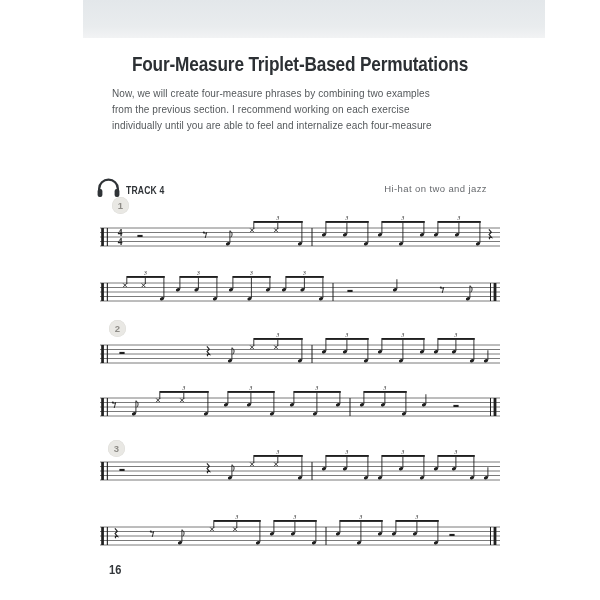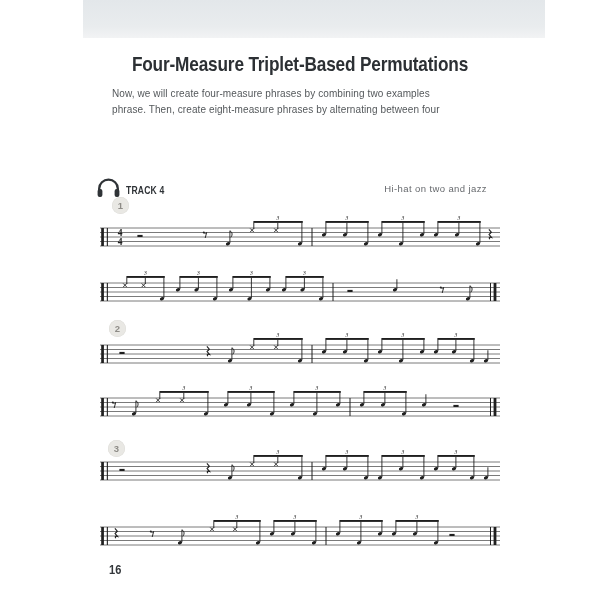--- a/index.html
+++ b/index.html
@@ -31,21 +31,22 @@
 <div id="page">
 
   <div class="photo-edge"></div>
 
   <div class="title-wrap">
     <span class="title">Four-Measure Triplet-Based Permutations</span>
   </div>
 
   <div class="body-text">
     <div>Now, we will create four-measure phrases by combining two examples</div>
-    <div>phrase. Then, create eight-measure phrases by alternating between four</div>
+    <div>from the previous section.  I recommend working on each exercise</div>
+    <div>individually until you are able to feel and internalize each four-measure</div>
   </div>
 
   <div class="track-row">
     <span>
       <svg width="25" height="21" viewBox="0 0 25 21">
         <path d="M3.2 14.5 v-3 a9.3 8.8 0 0 1 18.6 0 v3" fill="none" stroke="#2f3337" stroke-width="2.3"></path>
         <rect x="1.6" y="12" width="4.8" height="8" rx="2" fill="#2f3337"></rect>
         <rect x="18.6" y="12" width="4.8" height="8" rx="2" fill="#2f3337"></rect>
       </svg>
     </span>

